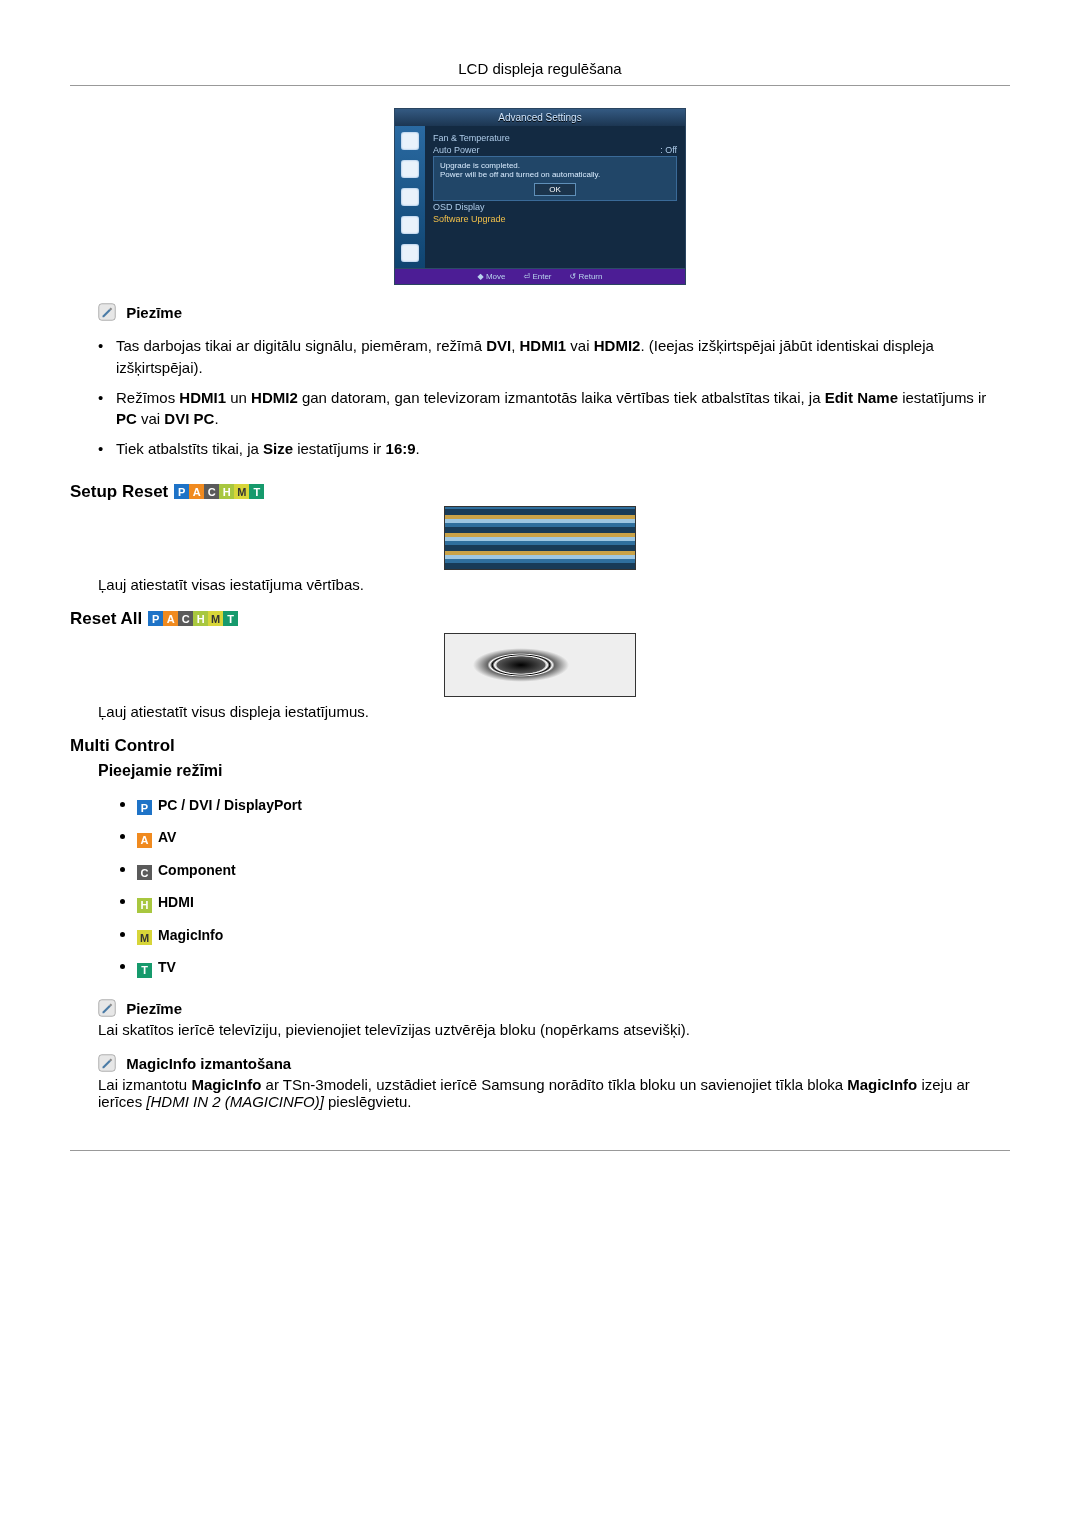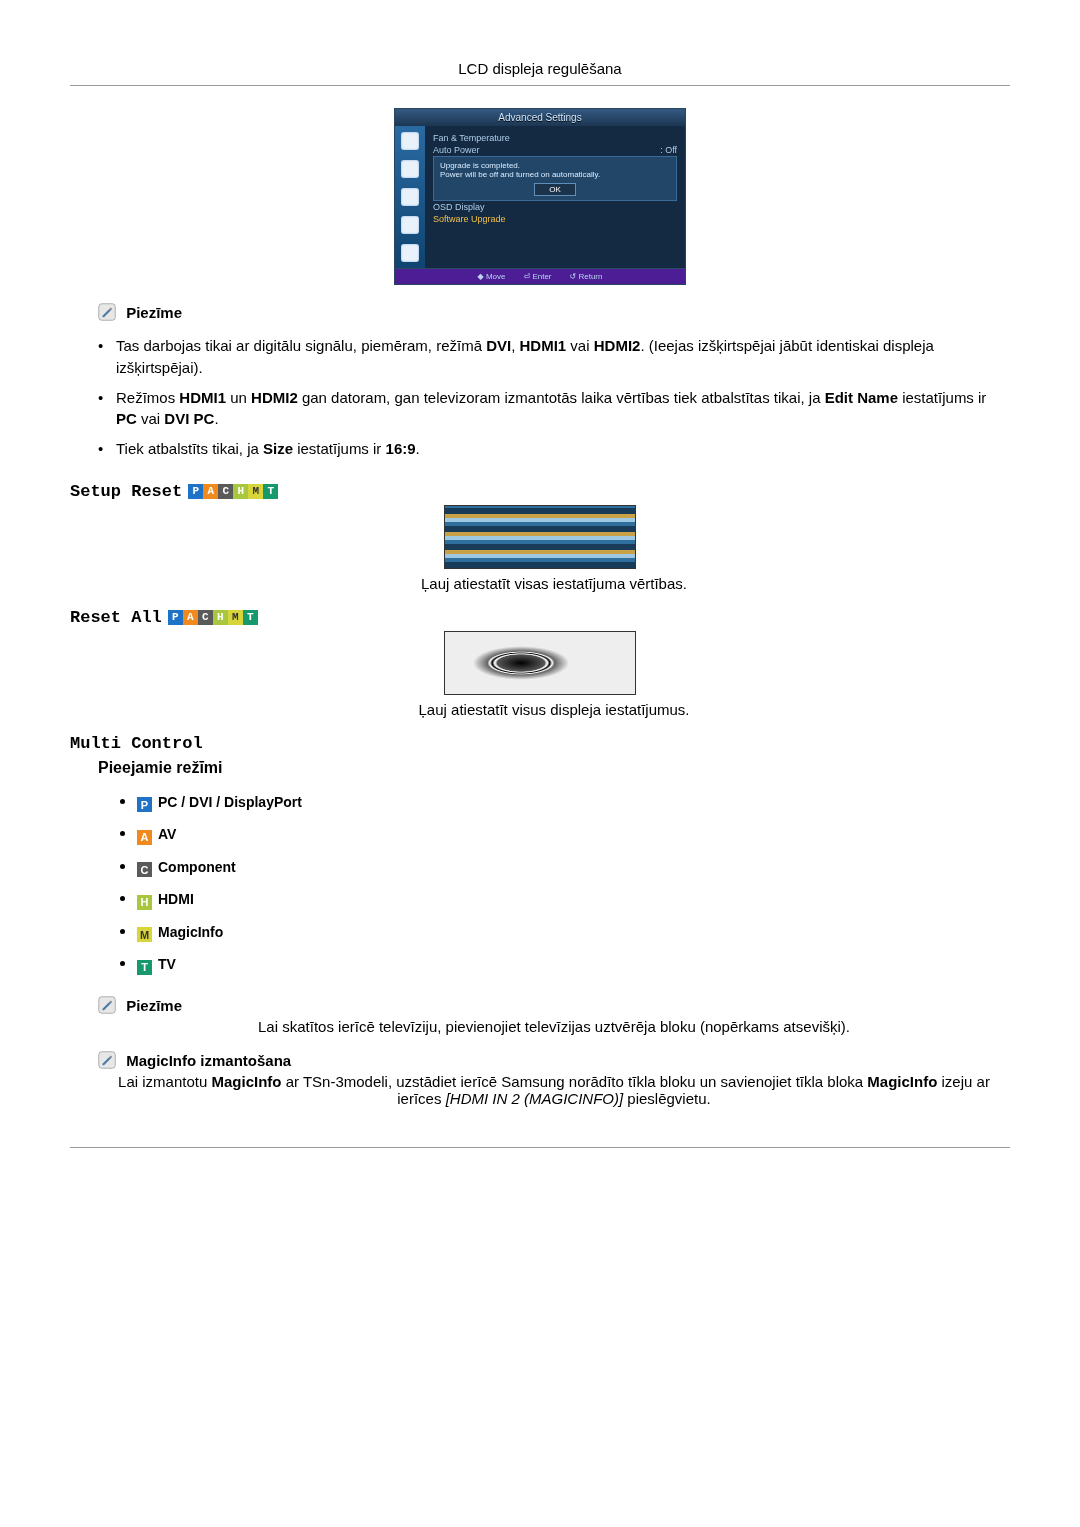--- a/index.html
+++ b/index.html
@@ -96,21 +96,21 @@
   ul.bullets { list-style:none; padding:0 0 0 28px; margin:10px 0 18px 0; }
   ul.bullets>li { position:relative; padding:4px 0 4px 18px; line-height:1.45; }
   ul.bullets>li::before{
     content:"•"; position:absolute; left:0; top:4px;
   }
 
   
   h3.sec {
     font-size:17px; font-weight:bold;
     margin:16px 0 4px 0;
-    display:flex; align-items:center; gap:4px;font-family:Liberation Mono, monospace;
+    display:flex; align-items:center; gap:4px;
   }
   .badges { display:inline-flex; gap:0; margin-left:2px; }
   .bd {
     display:inline-flex;align-items:center;justify-content:center;
     width:15px;height:15px;font-size:11px;font-weight:bold;color:#fff;
   }
   .bd-P{background:#1e73c7;}
   .bd-A{background:#f08a1f;}
   .bd-C{background:#5a5a5a;}
   .bd-H{background:#a8c73f;color:#fff;}
@@ -122,21 +122,21 @@
     width:190px;height:62px;margin:4px auto 6px auto;
     background:repeating-linear-gradient(0deg,#183b57 0 6px,#2f6f9d 6px 10px,#9ec7e2 10px 14px,#c9a247 14px 18px);
     border:1px solid #333;
   }
   .placeholder2 {
     width:190px;height:62px;margin:4px auto 6px auto;
     background:radial-gradient(ellipse 80px 28px at 40% 50%,#000,#555 30%,#bbb 31%,#fff 33%,#000 36%,#fff 39%,#666 42%,#eee 60%);
     border:1px solid #333;
   }
   .center { text-align:center; }
-  .body-text { margin:4px 0 16px 0; padding-left:28px;text-align:center; }
+  .body-text { margin:4px 0 16px 0; padding-left:28px; }
 
   h4.subsec { font-size:16px; font-weight:bold; margin:6px 0 10px 28px; }
   ul.modes { list-style:none; padding:0 0 0 50px; margin:0 0 14px 0; }
   ul.modes>li { padding:7px 0; font-weight:bold; font-size:14px; }
   ul.modes>li .dot{ display:inline-block;width:5px;height:5px;border-radius:50%;background:#000;margin-right:12px;vertical-align:3px;}
   ul.modes>li .bd { margin-right:6px; vertical-align:-2px;}
 
   .indent { padding-left:28px; }
 </style>
 </head>

